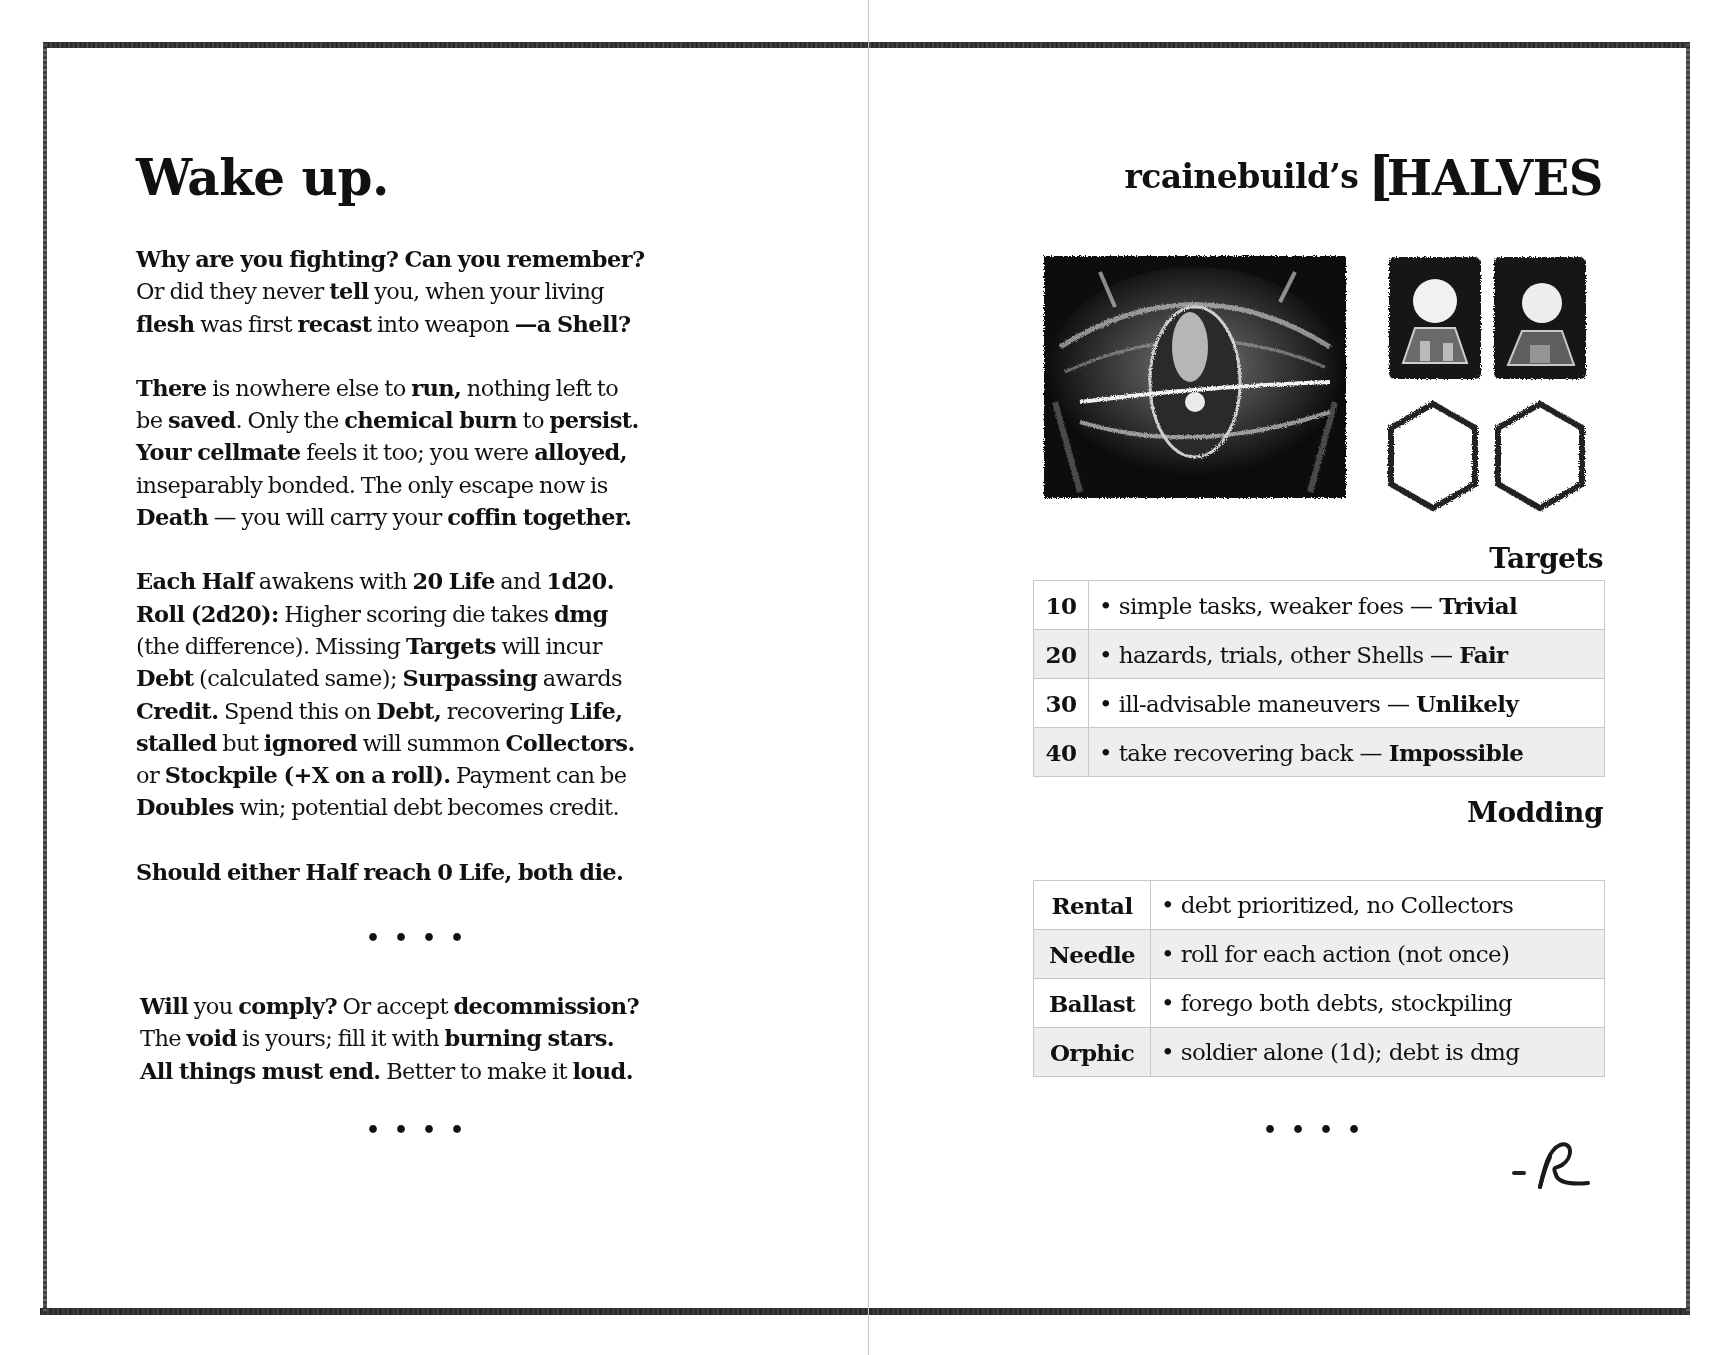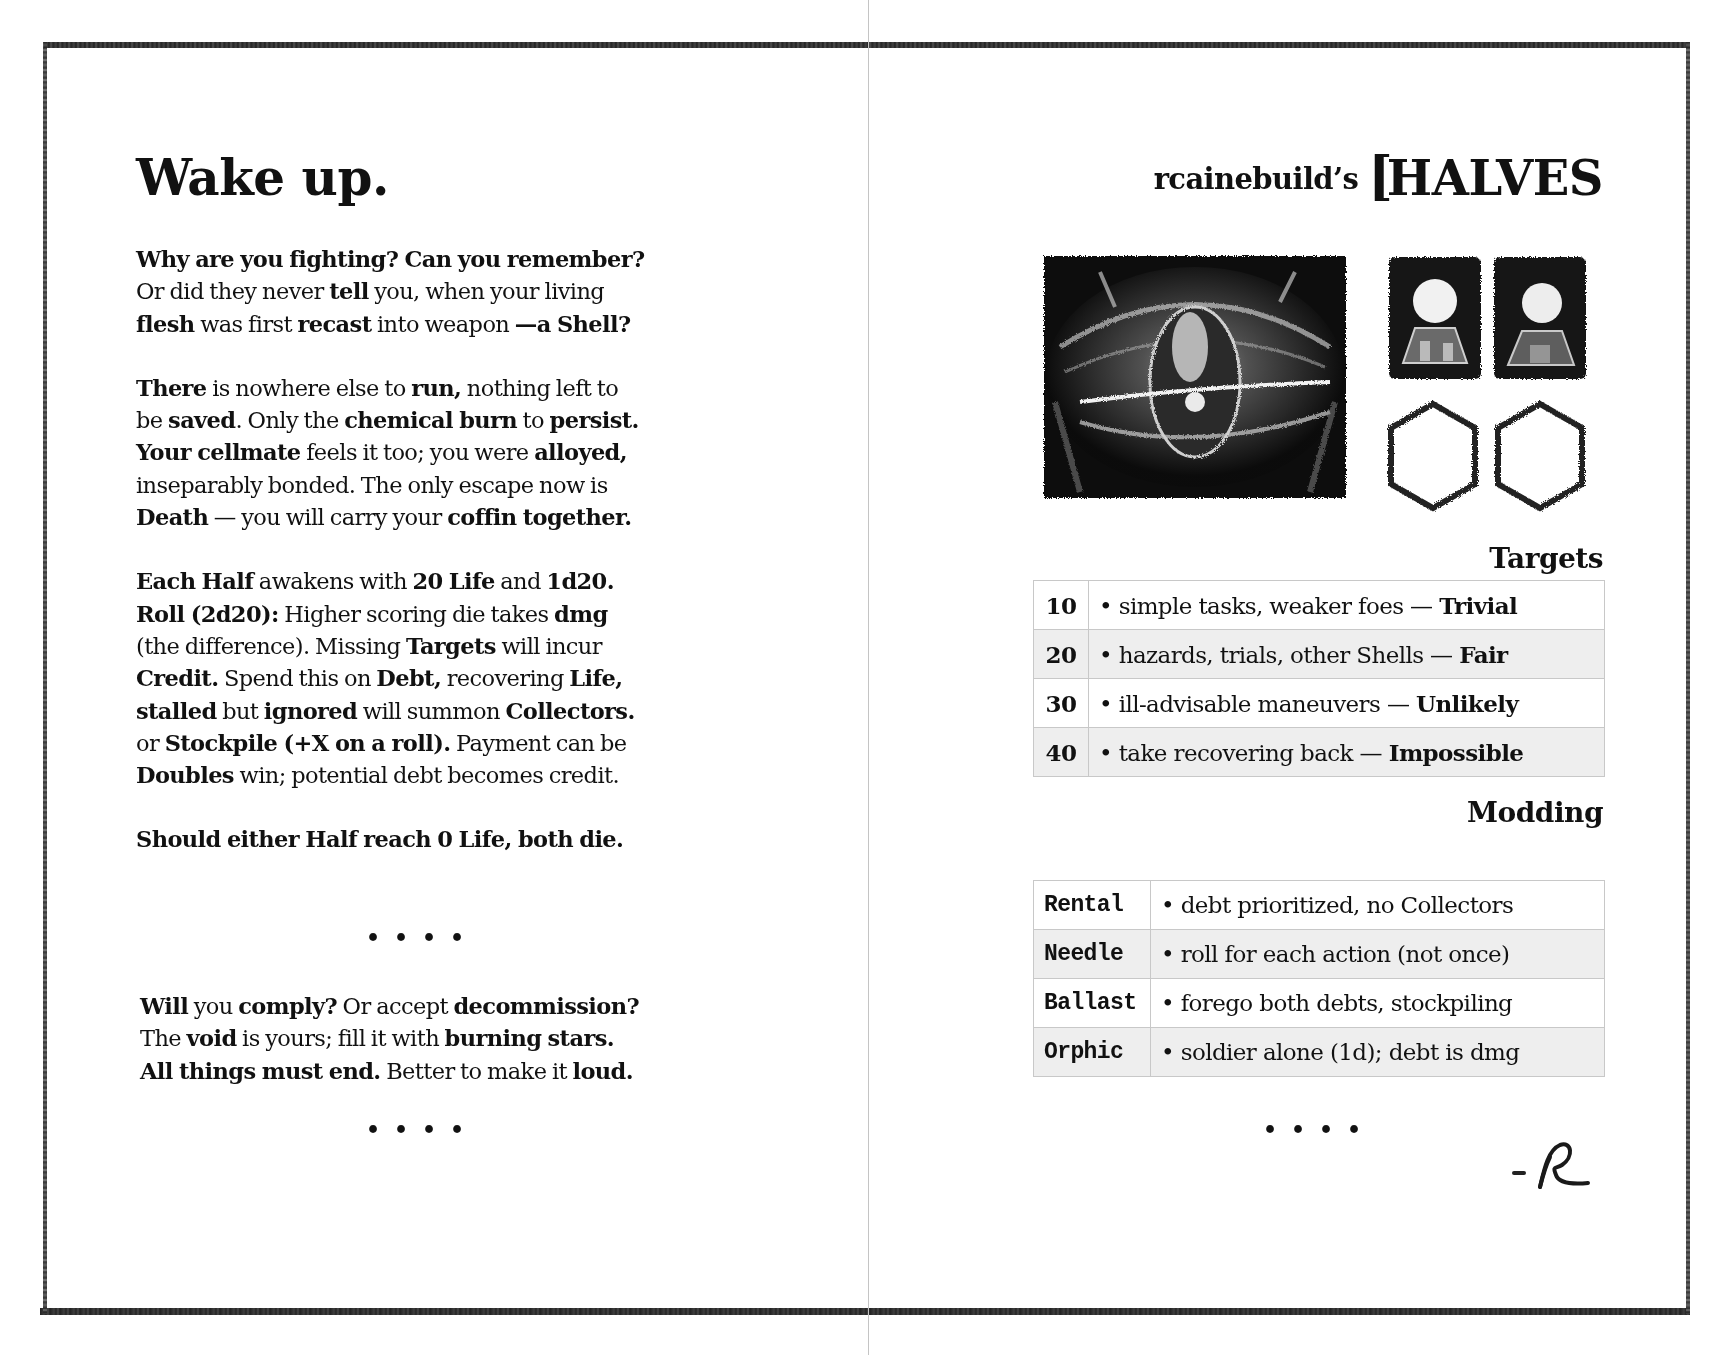--- a/index.html
+++ b/index.html
@@ -78,21 +78,21 @@
     .brand {
       position: absolute;
       right: 130px;
       top: 150px;
       display: flex;
       align-items: flex-end;
       gap: 10px;
     }
     .brand-owner {
       font-weight: bold;
-      font-size: 29px;
+      font-size: 33px;
       letter-spacing: -0.6px;
       margin-bottom: 6px;
     }
     .brand-bracket {
       font-weight: bold;
       font-size: 52px;
       line-height: 1;
       margin-right: -6px;
     }
     .brand-title {
@@ -155,21 +155,21 @@
       height: 48px;
       padding: 0 10px;
       white-space: nowrap;
       vertical-align: middle;
     }
     table.grid tr:nth-child(even) td { background: #eeeeee; }
     table.grid tr:nth-child(odd) td { background: #ffffff; }
     .tbl-targets { top: 580px; }
     .tbl-modding { top: 880px; }
     .tbl-targets td.key { width: 34px; text-align: center; font-weight: bold; }
-    .tbl-modding td.key { width: 96px; text-align: left; font-weight: bold; font-family: Liberation Mono, monospace; }
+    .tbl-modding td.key { width: 96px; text-align: center; font-weight: bold; }
 
     .dots-right { position: absolute; left: 1033px; top: 1118px; width: 572px; }
 
     .signature {
       position: absolute;
       left: 1510px;
       top: 1135px;
       width: 100px;
       height: 70px;
     }
@@ -195,20 +195,21 @@
         <span class="line"><b>There</b><span> is nowhere else to </span><b>run,</b><span> nothing left to</span></span>
         <span class="line"><span>be </span><b>saved</b><span>. Only the </span><b>chemical burn</b><span> to </span><b>persist.</b></span>
         <span class="line"><b>Your cellmate</b><span> feels it too; you were </span><b>alloyed,</b></span>
         <span class="line"><span>inseparably bonded. The only escape now is</span></span>
         <span class="line"><b>Death</b><span> — you will carry your </span><b>coffin together.</b></span>
       </div>
       <div class="para">
         <span class="line"><b>Each Half</b><span> awakens with </span><b>20 Life</b><span> and </span><b>1d20.</b></span>
         <span class="line"><b>Roll (2d20):</b><span> Higher scoring die takes </span><b>dmg</b></span>
         <span class="line"><span>(the difference). Missing </span><b>Targets</b><span> will incur</span></span>
+        <span class="line"><b>Debt</b><span> (calculated same); </span><b>Surpassing</b><span> awards</span></span>
         <span class="line"><b>Credit.</b><span> Spend this on </span><b>Debt,</b><span> recovering </span><b>Life,</b></span>
         <span class="line"><b>stalled</b><span> but </span><b>ignored</b><span> will summon </span><b>Collectors.</b></span>
         <span class="line"><span>or </span><b>Stockpile (+X on a roll).</b><span> Payment can be</span></span>
         <span class="line"><b>Doubles</b><span> win; potential debt becomes credit.</span></span>
       </div>
       <div class="para">
         <span class="line"><b>Should either Half reach 0 Life, both die.</b></span>
       </div>
     </div>
 </div>

